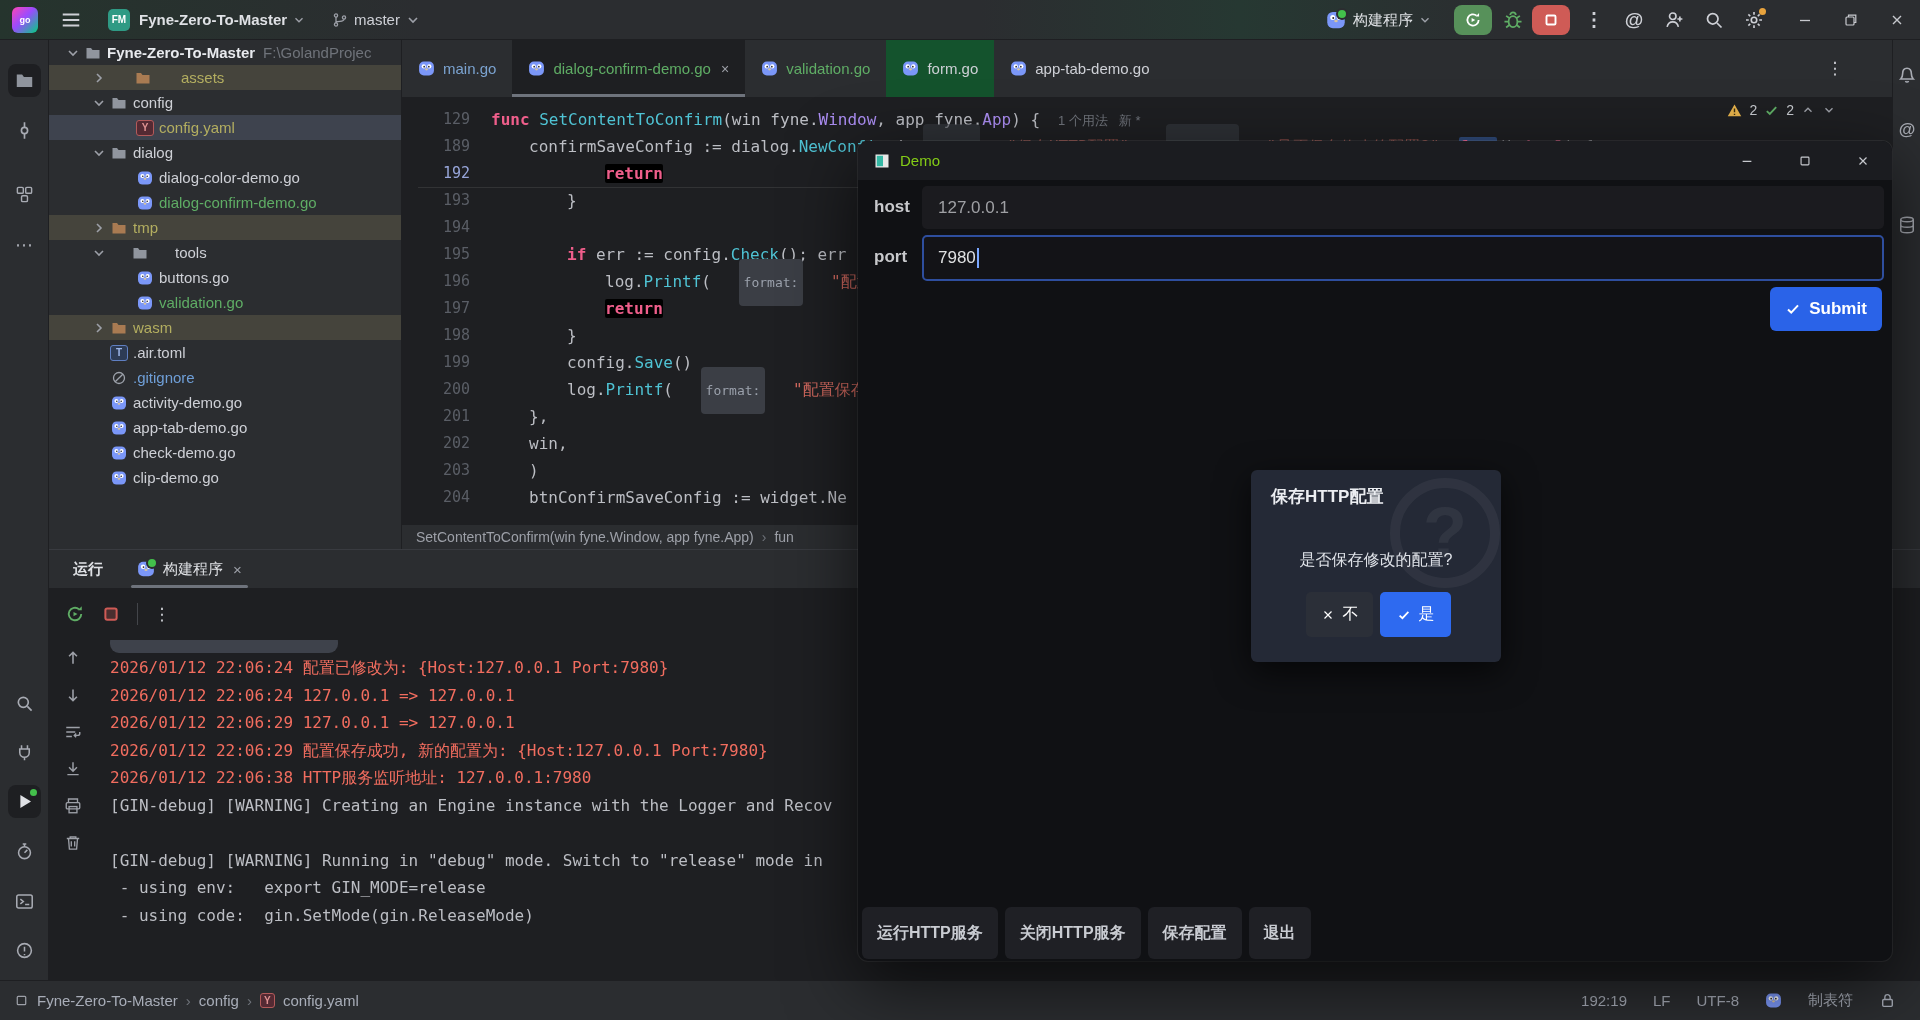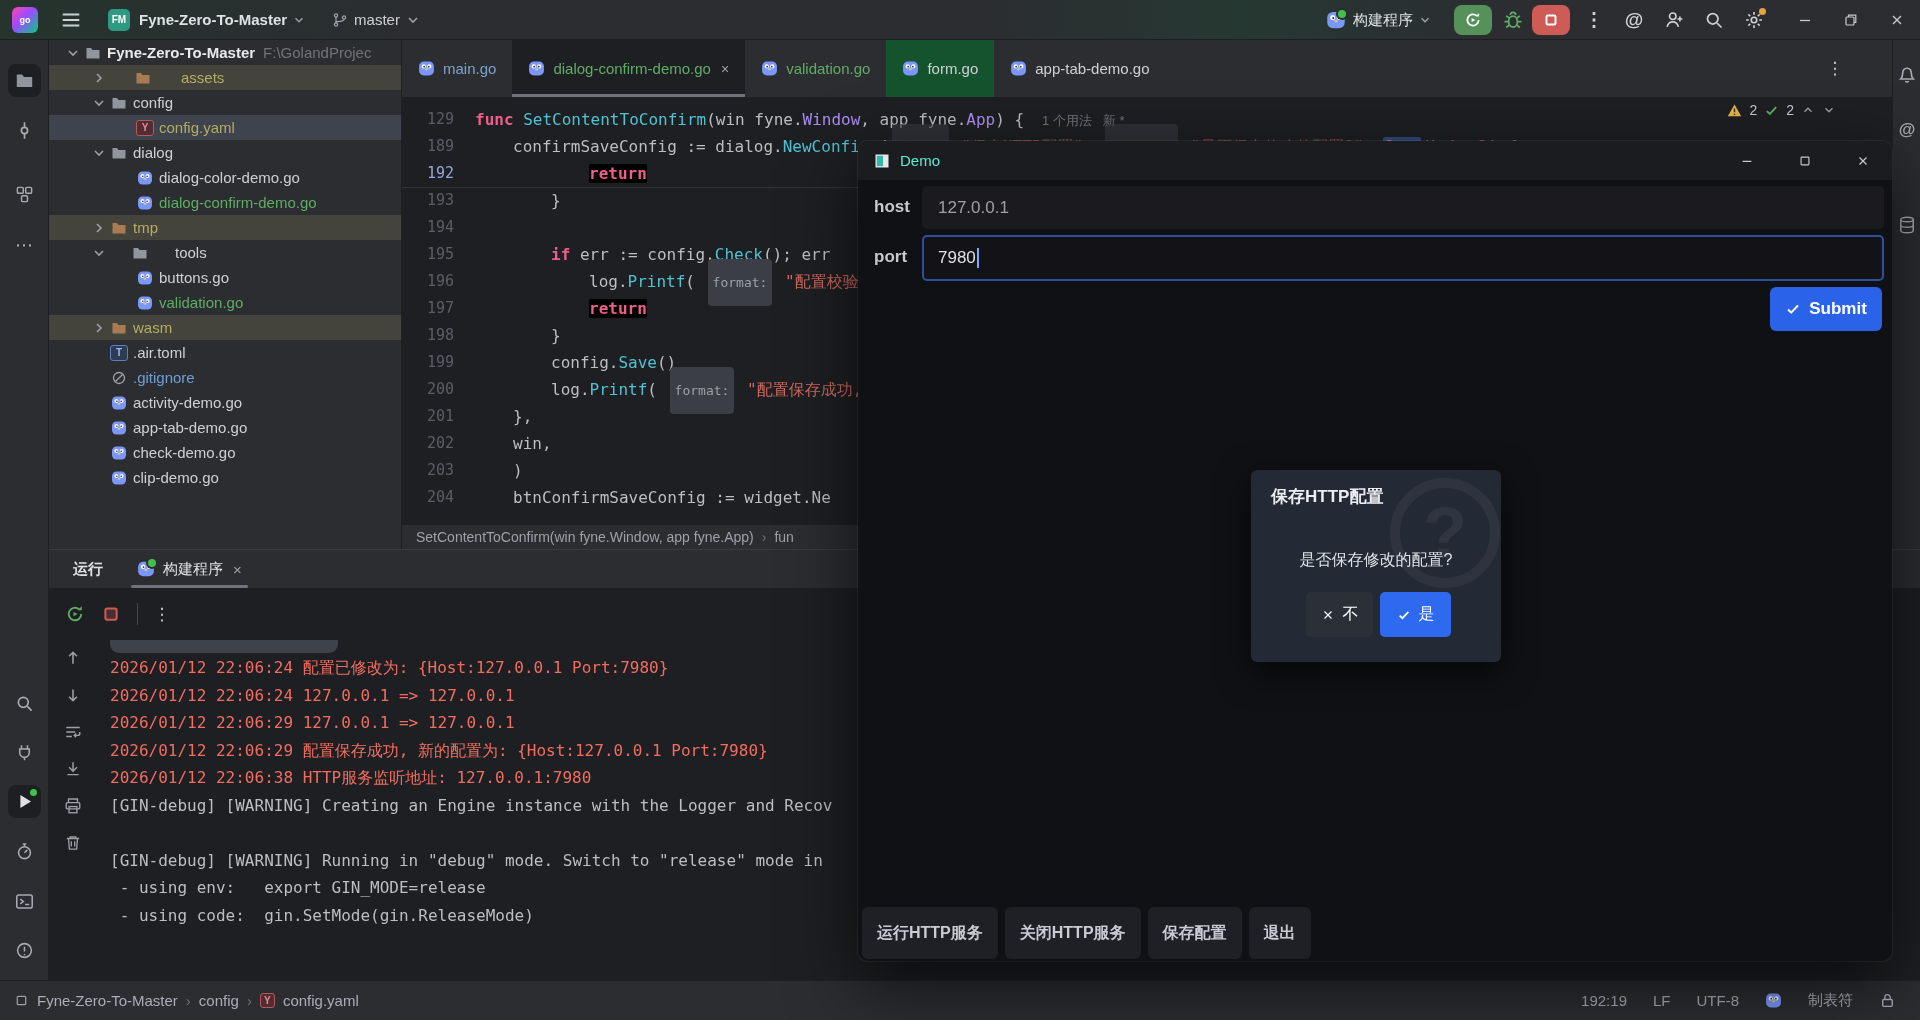--- a/index.html
+++ b/index.html
@@ -74,28 +74,28 @@
   .tab.active{background:#1e1f22;}
   .tab.active::after{content:"";position:absolute;left:0;right:0;bottom:0;height:3px;background:#6e737c;}
   .tab.hl{background:#14532d;}
   .tab .cl{margin-left:10px;color:#9da0a8;font-size:14px;}
   .tab .lbl.blue{color:#7ba3d0;} .tab .lbl.green{color:#5fad65;}
   #tab-kebab{position:absolute;right:46px;top:17px;width:22px;height:22px;color:#ced0d6;font-size:17px;}
   #inspect{position:absolute;right:56px;top:62px;display:flex;align-items:center;gap:7px;font-size:14px;color:#c6c9ce;}
   #inspect .ic{width:15px;height:15px;}
   #inspect .chv{width:14px;height:14px;color:#9da0a8;}
   #code{position:absolute;left:0;top:58px;right:0;bottom:25px;font-family:"DejaVu Sans Mono","DejaVu Sans",monospace;font-size:16px;}
-  .cline{position:absolute;left:0;right:0;height:27px;line-height:27px;white-space:pre;}
+  .cline{position:absolute;left:16px;right:0;height:27px;line-height:27px;white-space:pre;}
   .cline .num{position:absolute;left:0;top:0;width:52px;text-align:right;color:#5a5e66;font-size:15px;}
   .cline .num.on{color:#97a5d9;}
   .cline.foldsep{border-bottom:1px solid rgba(255,255,255,0.09);}
   .cline .body{position:absolute;left:73px;top:0;}
   .kw{color:#ef5e8b;font-weight:bold;} .fn{color:#4fc3d4;} .ty{color:#ab8df2;}
   .pl{color:#bcbec4;} .st{color:#d0685e;}
-  .chipseg{background:#3b3e45;color:#9ba1ac;border-radius:4px;padding:16px 5px;font-size:13px;margin:0 3px;}
+  .chipseg{background:#3b3e45;color:#9ba1ac;border-radius:4px;padding:16px 5px;font-size:13px;margin:0 18px;}
   .hint{color:#70747c;font-size:13px;margin-left:18px;font-family:"Liberation Sans",sans-serif;}
   .ret{color:#ef5e8b;font-weight:bold;background:#000000;border-radius:2px;}
   .selseg{color:#ef5e8b;font-weight:bold;background:#2f4a7a;border-radius:2px;}
   .dm{opacity:.55;}
   #breadcrumb{position:absolute;left:0;bottom:0;right:0;height:25px;background:#2b2d30;border-top:1px solid #1e1f22;
      display:flex;align-items:center;padding-left:14px;font-size:14px;color:#9da0a8;box-sizing:border-box;white-space:nowrap;overflow:hidden;}
   #breadcrumb .sep{margin:0 8px;color:#6f737a;}
 
   
   #rstrip{position:absolute;right:0;top:40px;width:28px;height:940px;background:#2b2d30;border-left:1px solid #1e1f22;box-sizing:border-box;}
@@ -130,21 +130,21 @@
   #sb-left .mod{width:15px;height:15px;color:#9da0a8;}
   #sb-left .sep{color:#6f737a;}
   #sb-right{position:absolute;right:24px;display:flex;align-items:center;gap:26px;}
   #sb-right .ic{width:17px;height:17px;color:#a8adb8;}
 
   
   #demo{position:absolute;left:858px;top:141px;width:1034px;height:820px;background:#101114;
     border-radius:10px;box-shadow:0 22px 70px rgba(0,0,0,.65),0 0 0 1px rgba(255,255,255,.08);overflow:hidden;}
   #demo-tb{position:absolute;left:0;top:0;right:0;height:39px;background:#1b1c20;display:flex;align-items:center;}
   #demo-tb .fy{width:16px;height:16px;margin-left:16px;}
-  #demo-tb .ttl{font-size:15px;color:#5eead4;margin-left:10px;}
+  #demo-tb .ttl{font-size:15px;color:#84cc16;margin-left:10px;}
   #demo-ctls{position:absolute;right:0;top:0;height:39px;display:flex;}
   .dctl{width:58px;height:39px;display:flex;align-items:center;justify-content:center;color:#c7c9ce;font-size:15px;}
   .dctl .ic{width:14px;height:14px;}
   .frow-label{position:absolute;left:16px;font-size:17px;font-weight:bold;color:#c8c9cc;}
   #host-field{position:absolute;left:64px;top:45px;right:8px;height:43px;background:#1b1b1f;border-radius:5px;
      display:flex;align-items:center;}
   #host-field .val{margin-left:16px;font-size:17px;color:#9fa0a4;}
   #port-field{position:absolute;left:64px;top:94px;right:8px;height:46px;background:#131317;border:2px solid #2e4e9e;
      border-radius:5px;display:flex;align-items:center;box-sizing:border-box;}
   #port-field .val{margin-left:14px;font-size:17px;color:#dfe0e2;}

